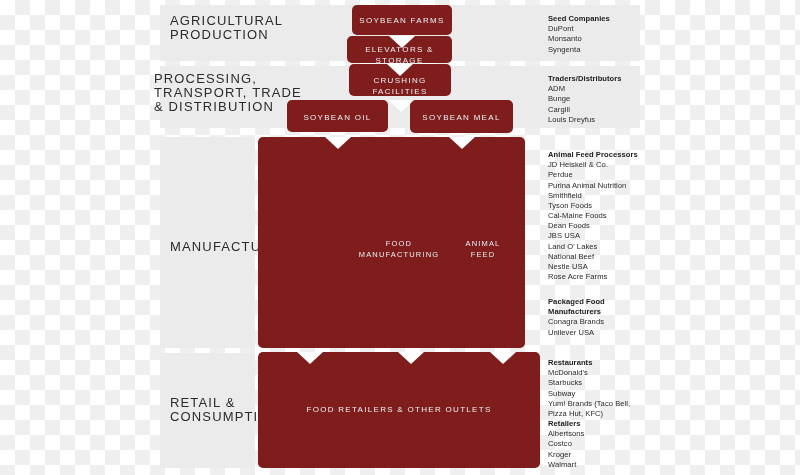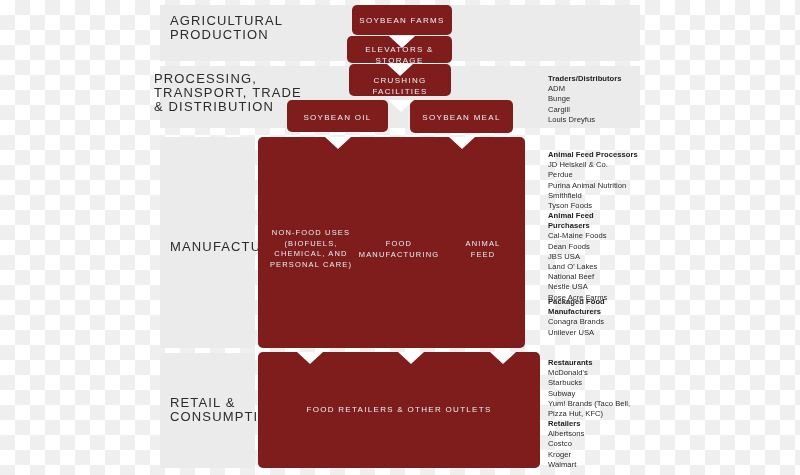--- a/index.html
+++ b/index.html
@@ -142,21 +142,20 @@
   <div class="bluebox" id="box-oil">
     <div class="bb-text">SOYBEAN OIL</div>
   </div>
 
   <div class="bluebox" id="box-meal">
     <div class="bb-text">SOYBEAN MEAL</div>
   </div>
 
   <div class="bluebox" id="box-manu"></div>
 
-  <div class="manu-col" id="manu-col-1">NON-FOOD USES<br>(BIOFUELS,<br>CHEMICAL, AND<br>PERSONAL CARE)</div>
   <div class="manu-col" id="manu-col-2">FOOD<br>MANUFACTURING</div>
   <div class="manu-col" id="manu-col-3">ANIMAL<br>FEED</div>
 
   <div class="bluebox" id="box-retail">
     <div class="bb-text">FOOD RETAILERS &amp; OTHER OUTLETS</div>
   </div>
 
   <div class="notch" style="left:389px;top:36px;">
     <svg width="26" height="12" viewBox="0 0 26 12">
         <path d="M0 0 H26 L13 12 Z" fill="#ffffff"></path>
@@ -191,40 +190,45 @@
     <svg width="26" height="12" viewBox="0 0 26 12">
         <path d="M0 0 H26 L13 12 Z" fill="#ffffff"></path>
       </svg>
   </div>
   <div class="notch" style="left:490px;top:352px;">
     <svg width="26" height="12" viewBox="0 0 26 12">
         <path d="M0 0 H26 L13 12 Z" fill="#ffffff"></path>
       </svg>
   </div>
 
+  <div class="listgroup" id="grp-seed">
+    <div class="lg-head">Seed Companies</div>
+    <div class="lg-item">DuPont</div>
+    <div class="lg-item">Monsanto</div>
+    <div class="lg-item">Syngenta</div>
+  </div>
 
   <div class="listgroup" id="grp-traders">
     <div class="lg-head">Traders/Distributors</div>
     <div class="lg-item">ADM</div>
     <div class="lg-item">Bunge</div>
     <div class="lg-item">Cargill</div>
     <div class="lg-item">Louis Dreyfus</div>
   </div>
 
   <div class="listgroup" id="grp-afp">
     <div class="lg-head">Animal Feed Processors</div>
     <div class="lg-item">JD Heiskell &amp; Co.</div>
     <div class="lg-item">Perdue</div>
     <div class="lg-item">Purina Animal Nutrition</div>
     <div class="lg-item">Smithfield</div>
     <div class="lg-item">Tyson Foods</div>
   </div>
 
   <div class="listgroup" id="grp-afpur">
-    <div class="lg-head">Animal Feed<br>Purchasers</div>
     <div class="lg-item">Cal-Maine Foods</div>
     <div class="lg-item">Dean Foods</div>
     <div class="lg-item">JBS USA</div>
     <div class="lg-item">Land O' Lakes</div>
     <div class="lg-item">National Beef</div>
     <div class="lg-item">Nestle USA</div>
     <div class="lg-item">Rose Acre Farms</div>
   </div>
 
   <div class="listgroup" id="grp-rest">

